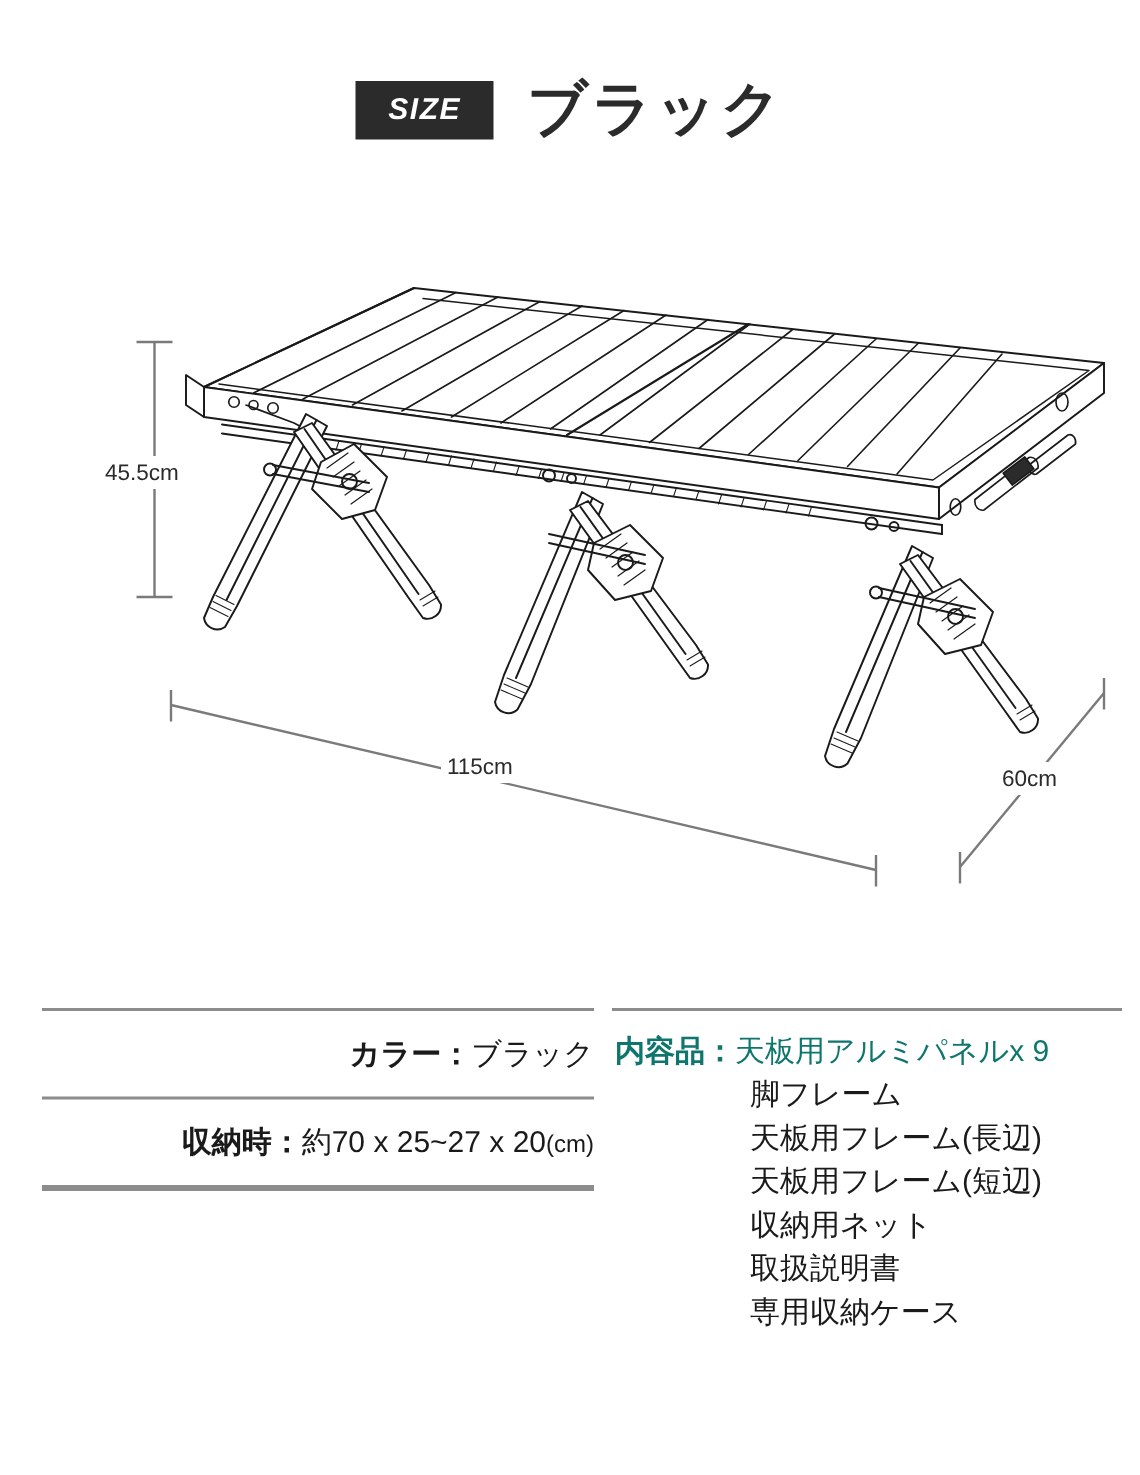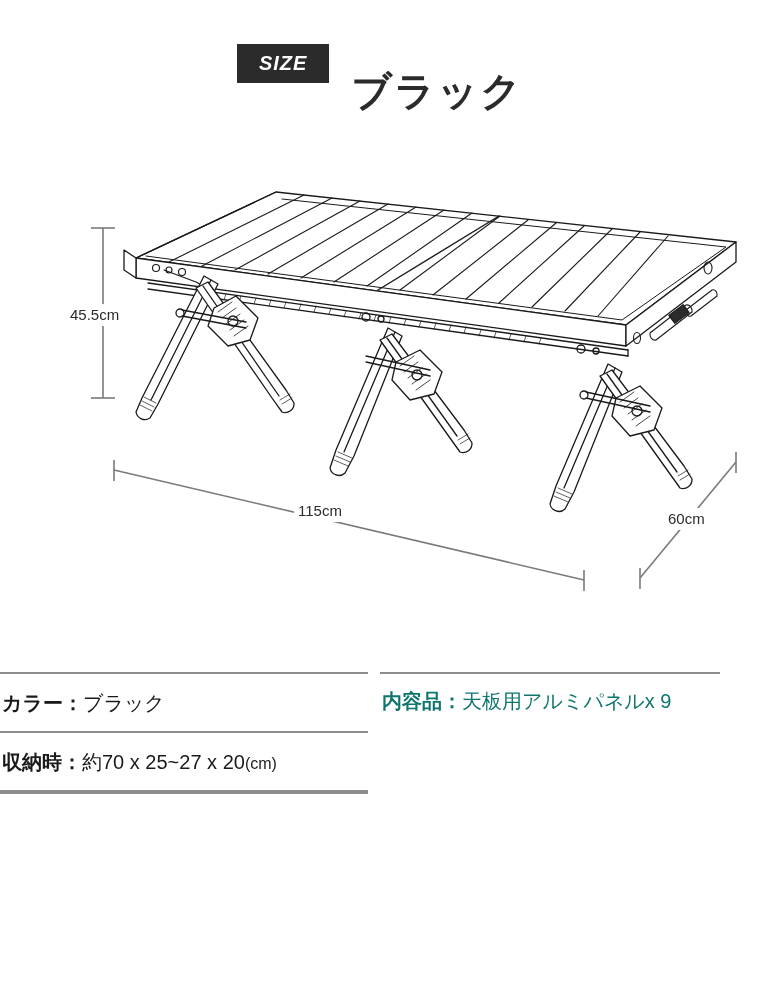--- a/index.html
+++ b/index.html
@@ -17,21 +17,21 @@
   }
 
   
   .header {
     position: absolute;
     top: 44px;
     left: 0;
     width: 760px;
     height: 58px;
     display: flex;
-    align-items: flex-start;
+    align-items: center;
     justify-content: center;
     gap: 22px;
   }
   .size-badge {
     background: #2b2b2b;
     color: #ffffff;
     font-style: italic;
     font-weight: bold;
     font-size: 20px;
     letter-spacing: 1px;
@@ -64,21 +64,23 @@
   .specs {
     position: absolute;
     top: 672px;
     left: 0;
     width: 760px;
     height: 290px;
     display: flex;
   }
   .spec-col-left {
     width: 368px;
+    margin-left: 28px;
     box-sizing: border-box;
+    text-align: right;
   }
   .spec-col-right {
     width: 340px;
     margin-left: 12px;
     box-sizing: border-box;
   }
   .rule {
     height: 2px;
     background: #8c8c8c;
     width: 100%;
@@ -384,16 +386,24 @@
 
   </div>
 
   <div class="spec-col-right">
 
     <div class="rule"></div>
     <div class="contents-row">
       <div class="contents-first">
         <span class="contents-label">内容品</span><span class="contents-label">：</span><span>天板用アルミパネルx 9</span>
       </div>
+      <ul class="contents-list">
+        <li>脚フレーム</li>
+        <li>天板用フレーム(長辺)</li>
+        <li>天板用フレーム(短辺)</li>
+        <li>収納用ネット</li>
+        <li>取扱説明書</li>
+        <li>専用収納ケース</li>
+      </ul>
     </div>
 
   </div>
 </div>
 
 </body></html>

